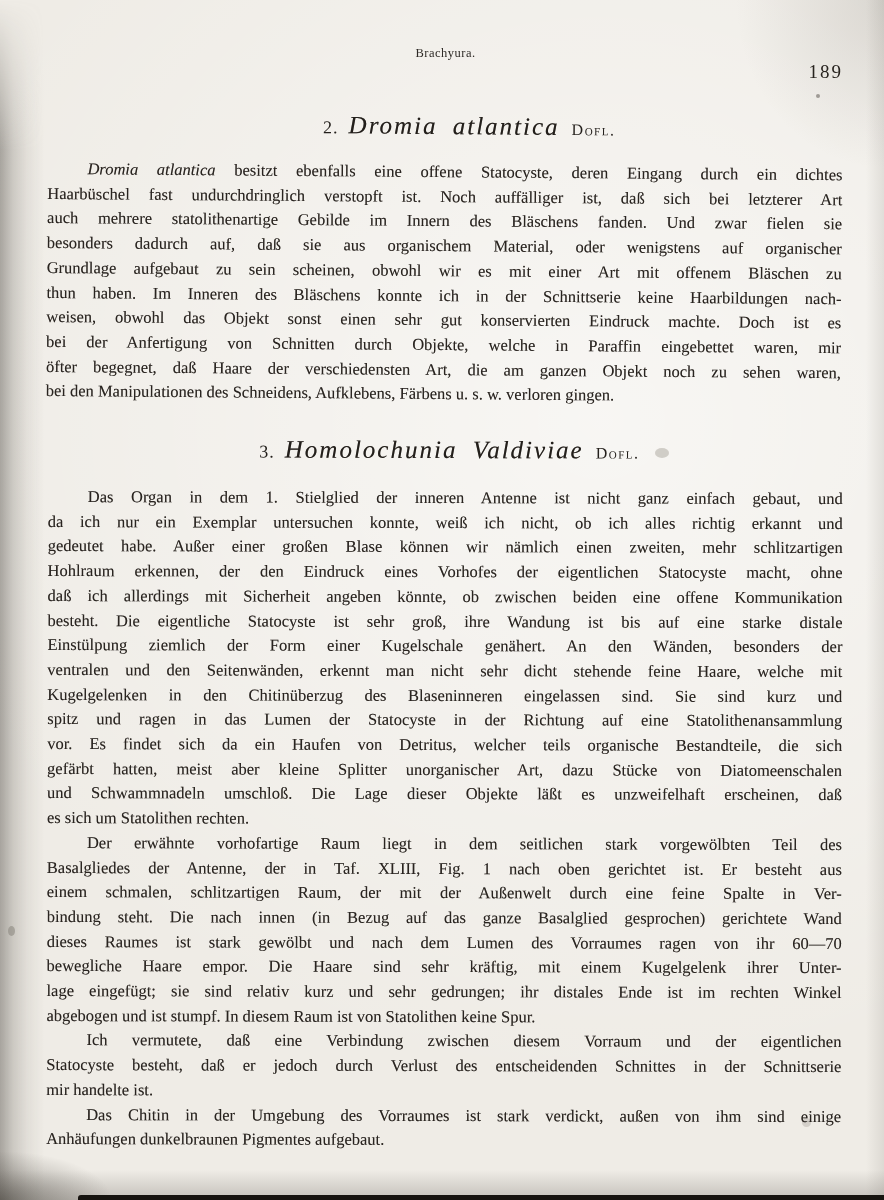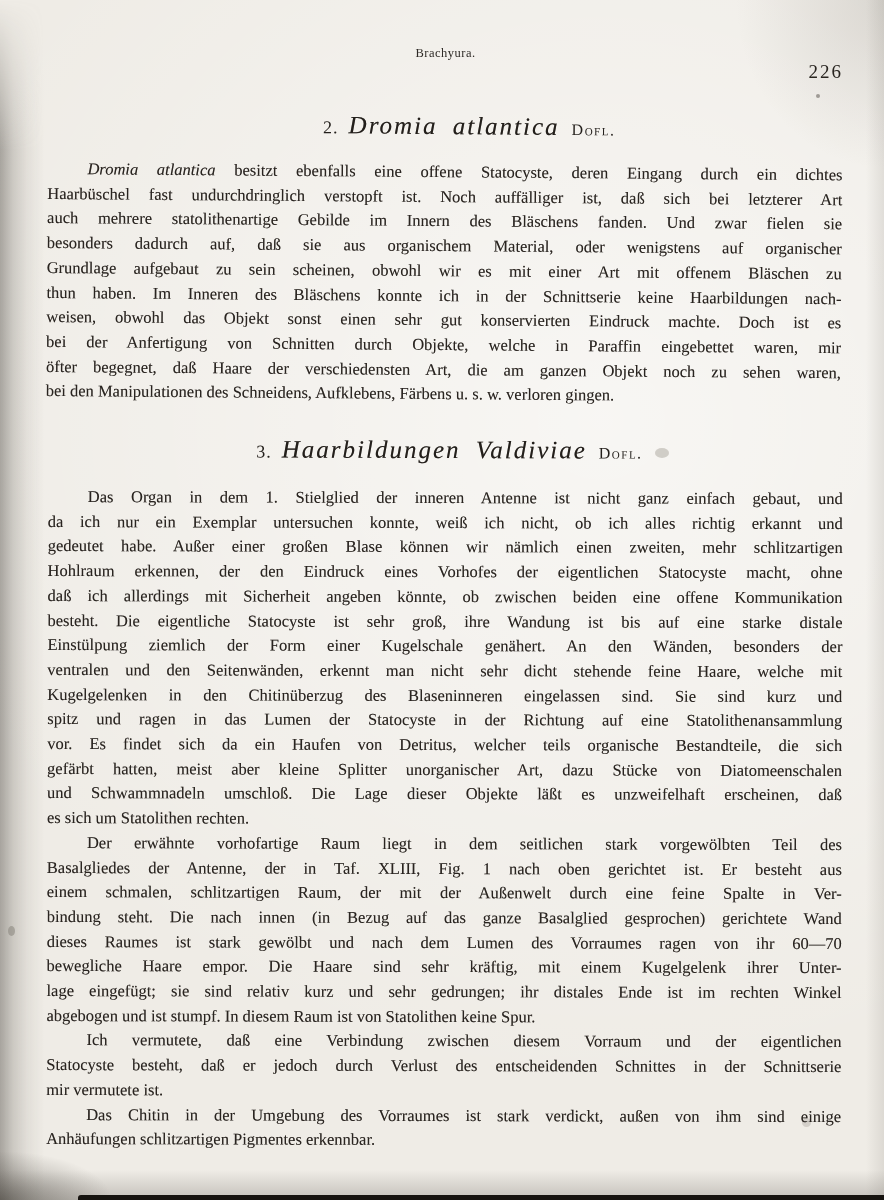--- a/index.html
+++ b/index.html
@@ -96,21 +96,21 @@
   <div class="bottom-vignette"></div>
   <div class="corner-shade-bl"></div>
   <div class="bottom-strip"></div>
   <div class="speck speck-1"></div>
   <div class="speck speck-2"></div>
   <div class="speck speck-3"></div>
   <div class="speck speck-4"></div>
 
   <div class="text-block">
     <div class="running-head">Brachyura.</div>
-    <div class="page-number">226</div>
+    <div class="page-number">189</div>
 
     <section class="section section-1">
       <h2 class="heading">
         <span class="h-num">2.</span><span class="h-title">Dromia atlantica</span><span class="h-auth">Dofl.</span>
       </h2>
       <div class="paragraphs">
           <div class="para">
             <div class="line"><em>Dromia atlantica</em><span> besitzt ebenfalls eine offene Statocyste, deren Eingang durch ein dichtes</span></div>
             <div class="line"><span>Haarbüschel fast undurchdringlich verstopft ist. Noch auffälliger ist, daß sich bei letzterer Art</span></div>
             <div class="line"><span>auch mehrere statolithenartige Gebilde im Innern des Bläschens fanden. Und zwar fielen sie</span></div>
@@ -120,21 +120,21 @@
             <div class="line"><span>weisen, obwohl das Objekt sonst einen sehr gut konservierten Eindruck machte. Doch ist es</span></div>
             <div class="line"><span>bei der Anfertigung von Schnitten durch Objekte, welche in Paraffin eingebettet waren, mir</span></div>
             <div class="line"><span>öfter begegnet, daß Haare der verschiedensten Art, die am ganzen Objekt noch zu sehen waren,</span></div>
             <div class="line"><span>bei den Manipulationen des Schneidens, Aufklebens, Färbens u. s. w. verloren gingen.</span></div>
           </div>
         </div>
     </section>
 
     <section class="section section-2">
       <h2 class="heading">
-        <span class="h-num">3.</span><span class="h-title">Haarbildungen Valdiviae</span><span class="h-auth">Dofl.</span>
+        <span class="h-num">3.</span><span class="h-title">Homolochunia Valdiviae</span><span class="h-auth">Dofl.</span>
       </h2>
       <div class="paragraphs">
           <div class="para">
             <div class="line"><span>Das Organ in dem 1. Stielglied der inneren Antenne ist nicht ganz einfach gebaut, und</span></div>
             <div class="line"><span>da ich nur ein Exemplar untersuchen konnte, weiß ich nicht, ob ich alles richtig erkannt und</span></div>
             <div class="line"><span>gedeutet habe. Außer einer großen Blase können wir nämlich einen zweiten, mehr schlitzartigen</span></div>
             <div class="line"><span>Hohlraum erkennen, der den Eindruck eines Vorhofes der eigentlichen Statocyste macht, ohne</span></div>
             <div class="line"><span>daß ich allerdings mit Sicherheit angeben könnte, ob zwischen beiden eine offene Kommunikation</span></div>
             <div class="line"><span>besteht. Die eigentliche Statocyste ist sehr groß, ihre Wandung ist bis auf eine starke distale</span></div>
             <div class="line"><span>Einstülpung ziemlich der Form einer Kugelschale genähert. An den Wänden, besonders der</span></div>
@@ -152,22 +152,22 @@
             <div class="line"><span>einem schmalen, schlitzartigen Raum, der mit der Außenwelt durch eine feine Spalte in Ver-</span></div>
             <div class="line"><span>bindung steht. Die nach innen (in Bezug auf das ganze Basalglied gesprochen) gerichtete Wand</span></div>
             <div class="line"><span>dieses Raumes ist stark gewölbt und nach dem Lumen des Vorraumes ragen von ihr 60—70</span></div>
             <div class="line"><span>bewegliche Haare empor. Die Haare sind sehr kräftig, mit einem Kugelgelenk ihrer Unter-</span></div>
             <div class="line"><span>lage eingefügt; sie sind relativ kurz und sehr gedrungen; ihr distales Ende ist im rechten Winkel</span></div>
             <div class="line"><span>abgebogen und ist stumpf. In diesem Raum ist von Statolithen keine Spur.</span></div>
           </div>
           <div class="para">
             <div class="line"><span>Ich vermutete, daß eine Verbindung zwischen diesem Vorraum und der eigentlichen</span></div>
             <div class="line"><span>Statocyste besteht, daß er jedoch durch Verlust des entscheidenden Schnittes in der Schnittserie</span></div>
-            <div class="line"><span>mir vermutete ist.</span></div>
+            <div class="line"><span>mir handelte ist.</span></div>
           </div>
           <div class="para">
             <div class="line"><span>Das Chitin in der Umgebung des Vorraumes ist stark verdickt, außen von ihm sind einige</span></div>
-            <div class="line"><span>Anhäufungen schlitzartigen Pigmentes erkennbar.</span></div>
+            <div class="line"><span>Anhäufungen dunkelbraunen Pigmentes aufgebaut.</span></div>
           </div>
         </div>
     </section>
   </div>
 </div>
 
 </body></html>

